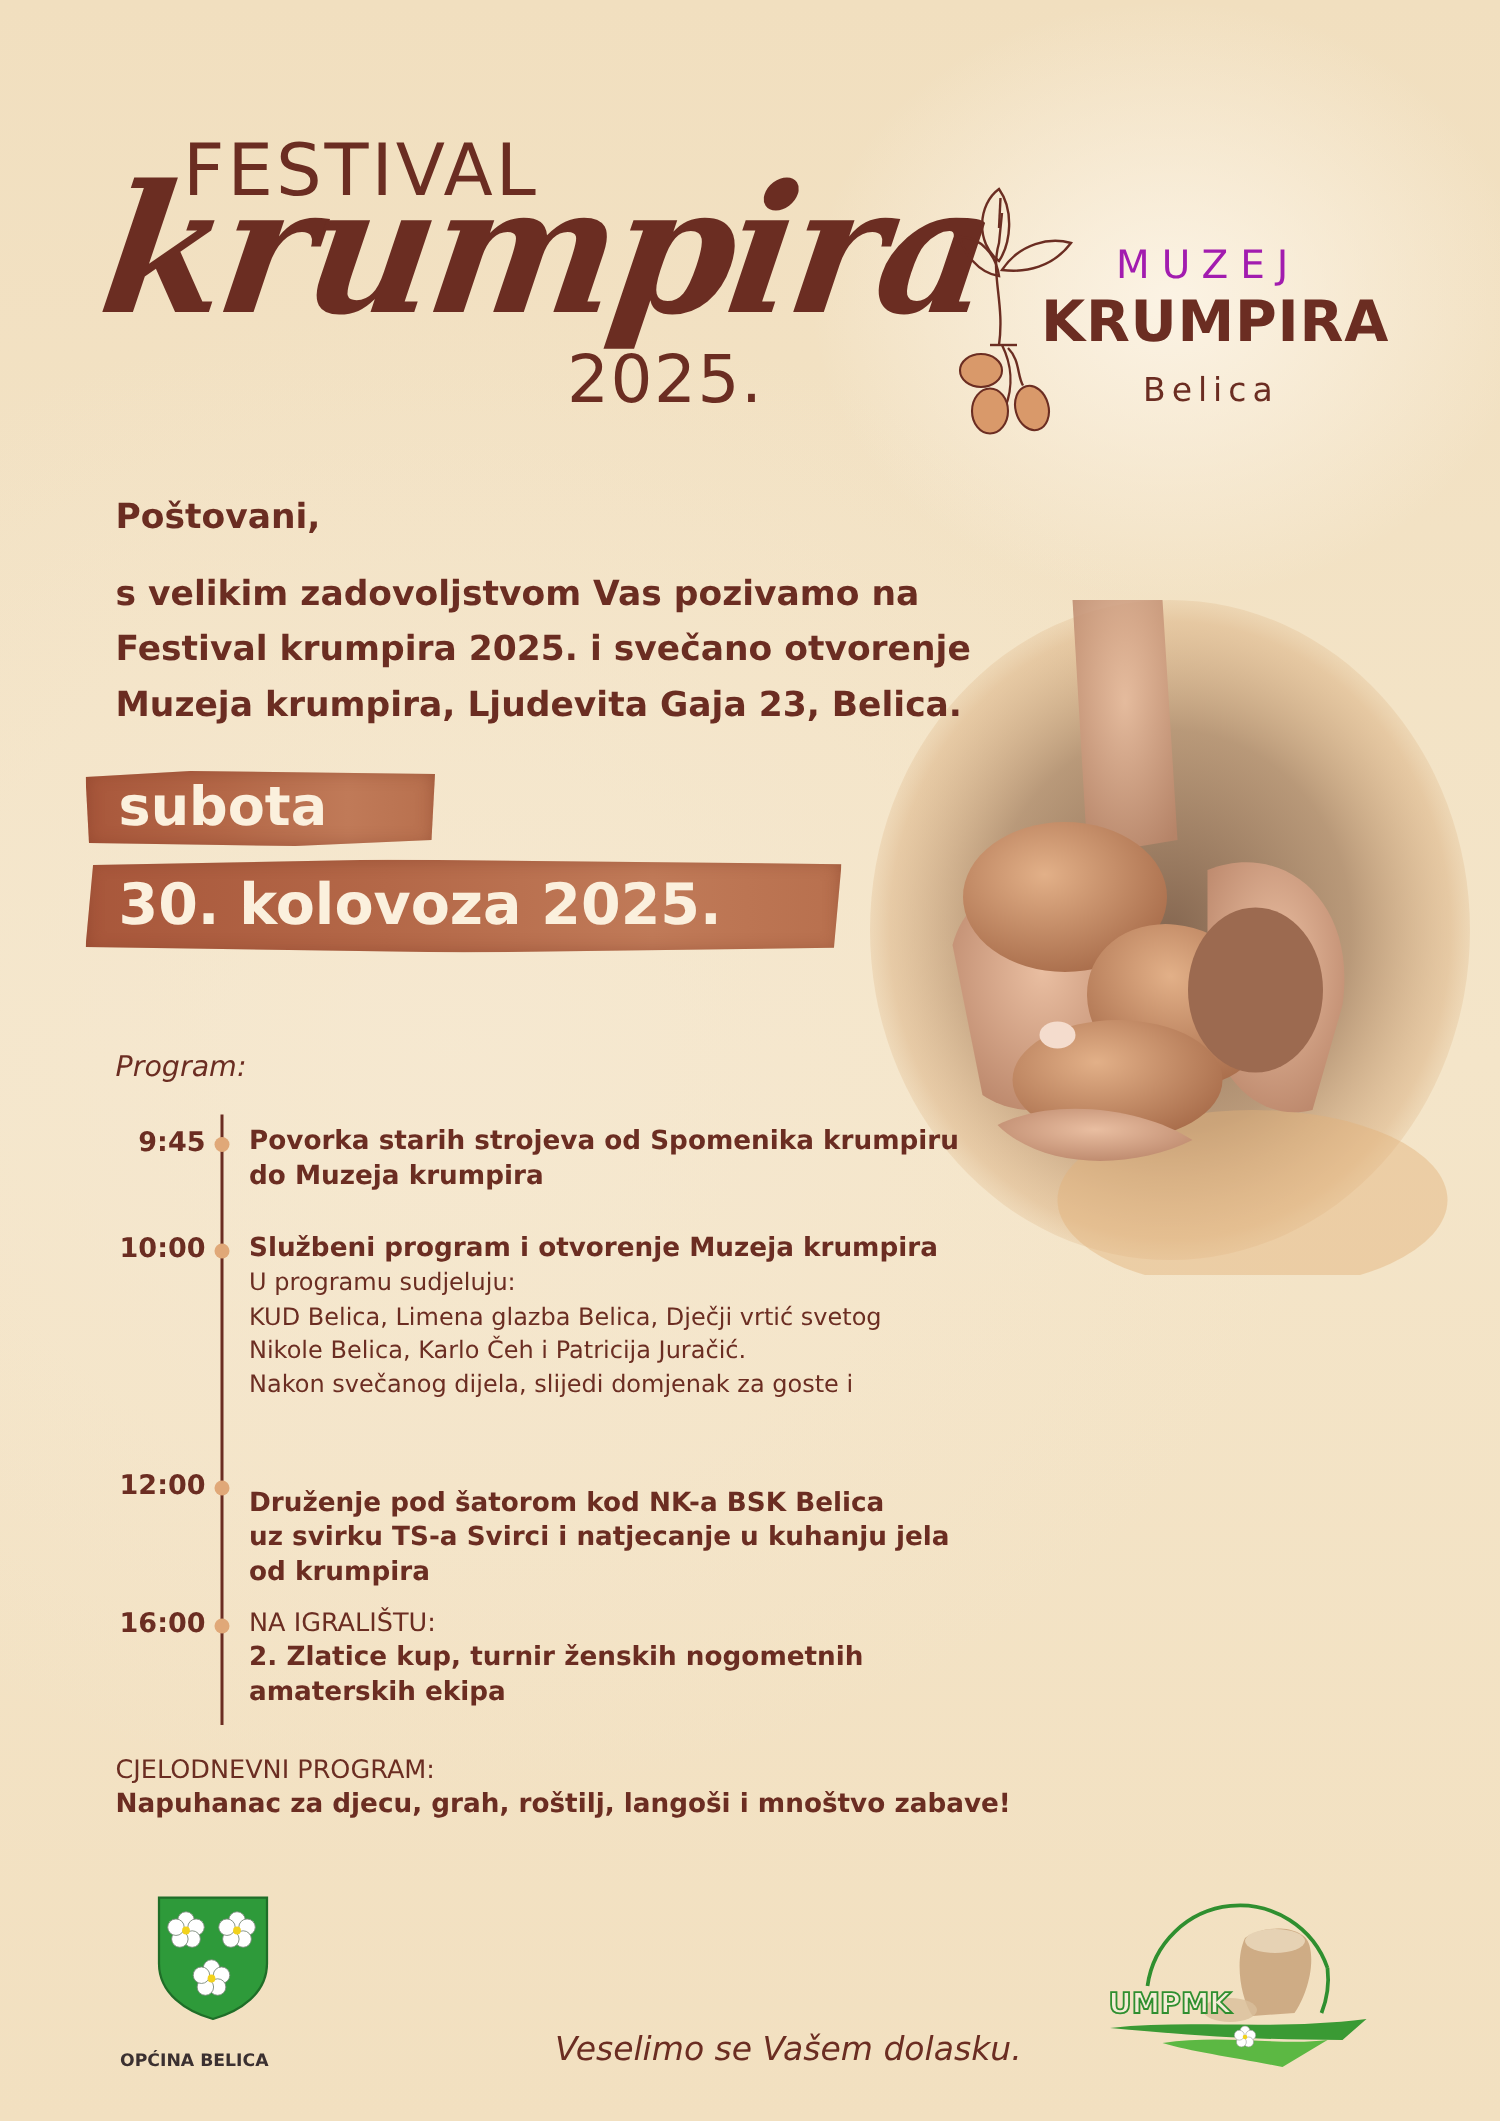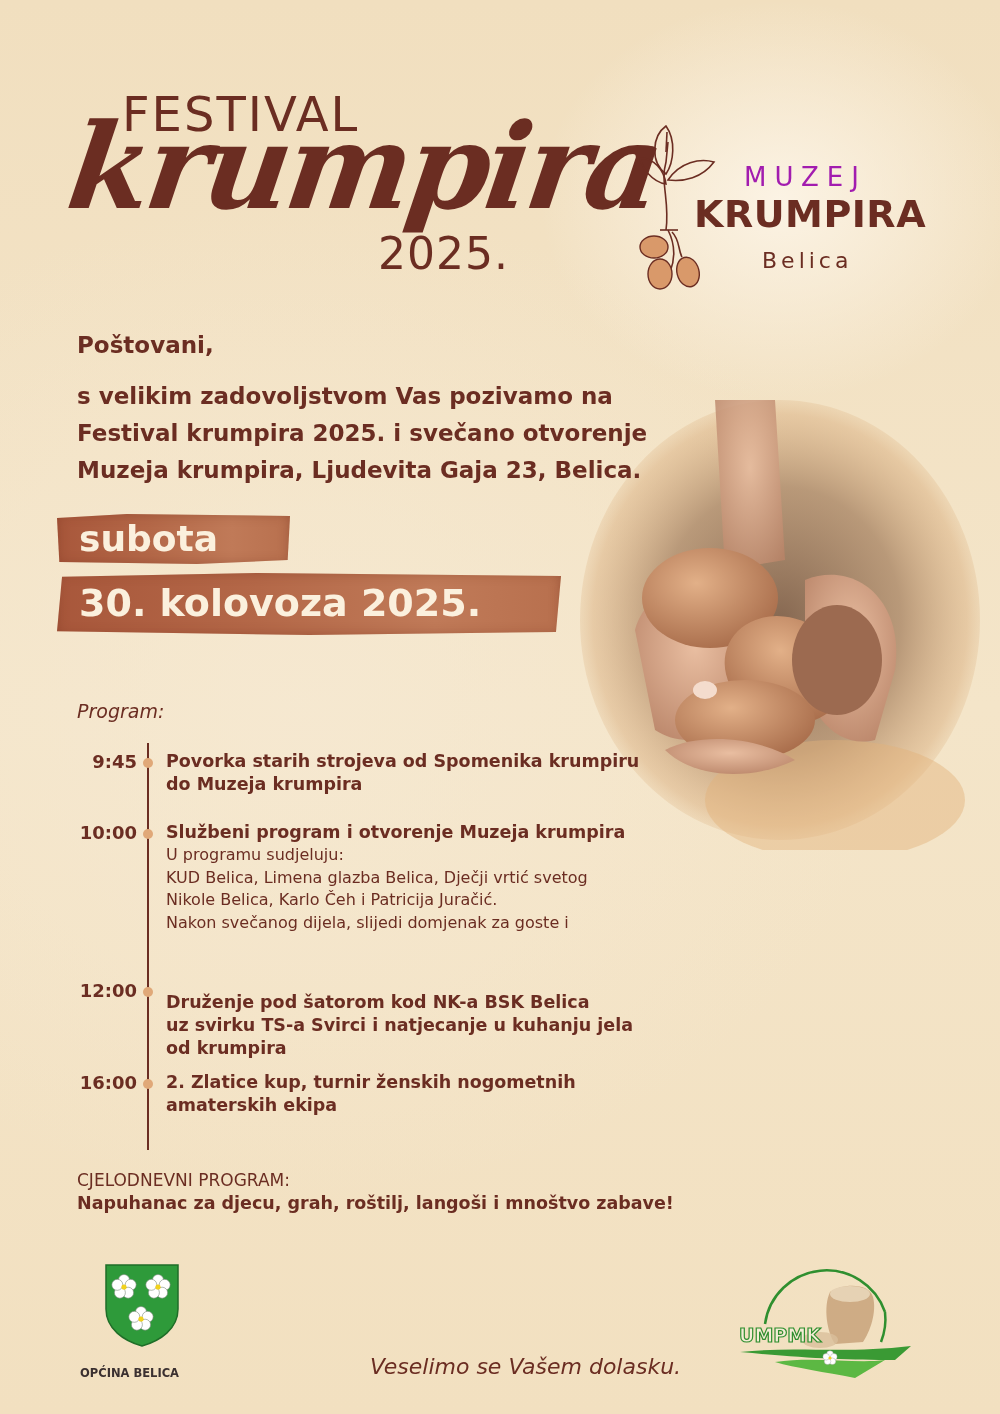--- a/index.html
+++ b/index.html
@@ -182,20 +182,21 @@
     <div class="bold">Druženje pod šatorom kod NK-a BSK Belica</div>
     <div class="bold">uz svirku TS-a Svirci i natjecanje u kuhanju jela</div>
     <div class="bold">od krumpira</div>
   </div>
 </div>
 
 <div class="event" style="top:1072px;">
   <div class="event-time">16:00</div>
   <div class="event-dot"></div>
   <div class="event-body" style="top:-1px;">
+    <div class="reg" style="font-size:17px;">NA IGRALIŠTU:</div>
     <div class="bold">2. Zlatice kup, turnir ženskih nogometnih</div>
     <div class="bold">amaterskih ekipa</div>
   </div>
 </div>
 
 <div class="abs allday-heading">CJELODNEVNI PROGRAM:</div>
 <div class="abs allday-text">Napuhanac za djecu, grah, roštilj, langoši i mnoštvo zabave!</div>
 
 <svg class="abs crest" viewBox="0 0 76 84">
   <path d="M2 2 H74 V46 C74 66, 56 78, 38 83 C20 78, 2 66, 2 46 Z" fill="#2e9a3a" stroke="#1f6e28" stroke-width="1.5"></path>

